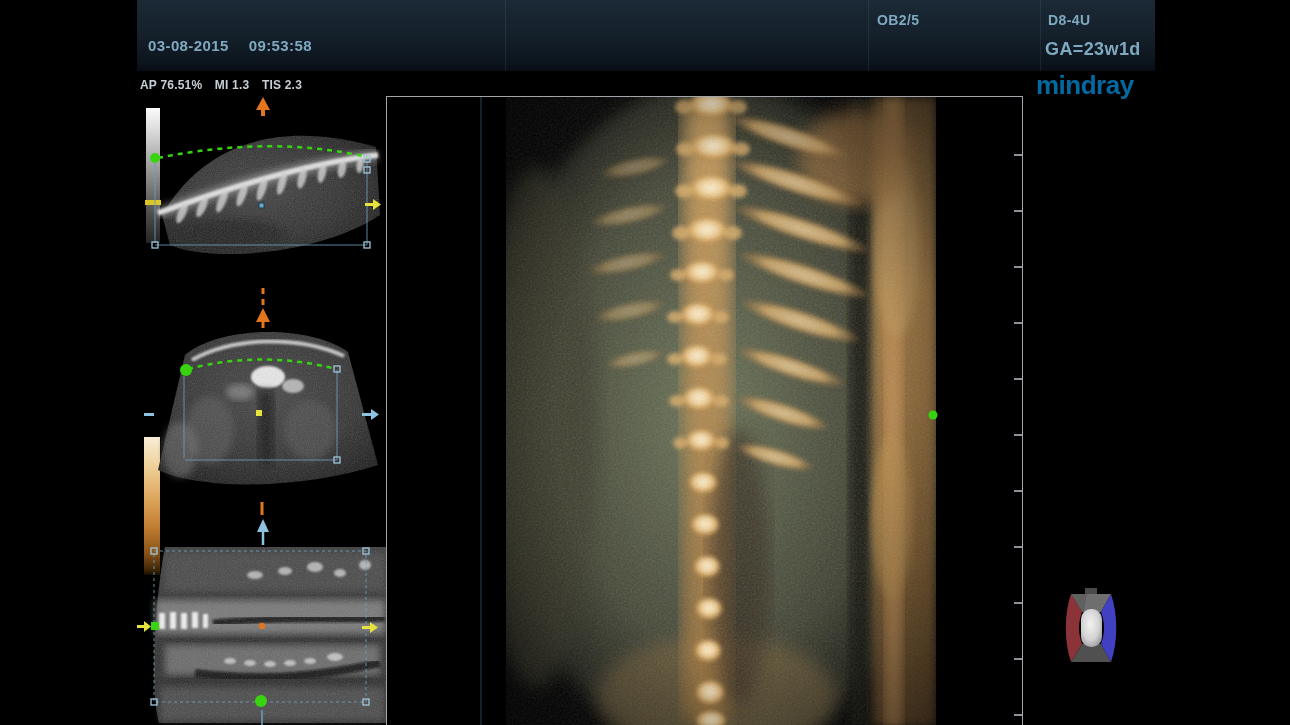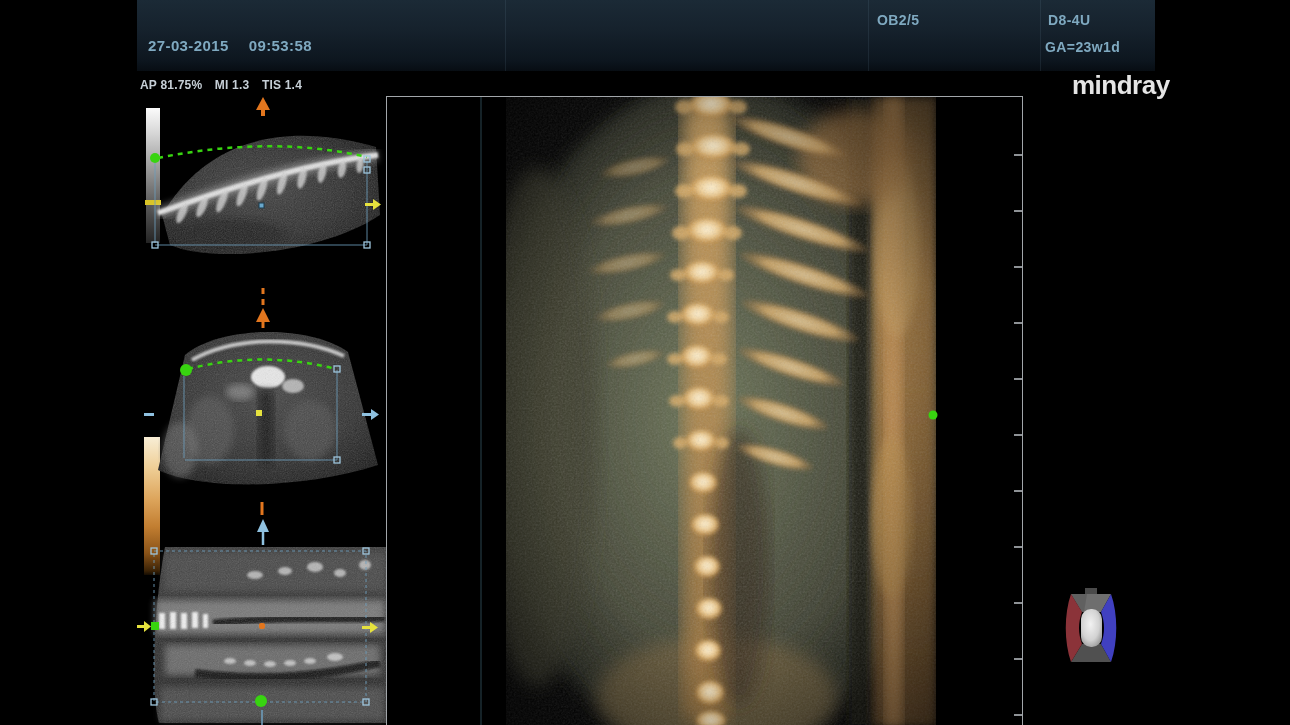--- a/index.html
+++ b/index.html
@@ -12,24 +12,24 @@
   .topbar{
     left:137px;top:0;width:1018px;height:71px;
     background:linear-gradient(180deg,#1b2a36 0%,#16222d 40%,#0d161f 85%,#070d13 100%);
   }
   .topbar .sep{position:absolute;top:0;width:1px;height:100%;background:rgba(130,165,190,0.12);}
   .info-text{color:#7fa9c0;font-weight:bold;letter-spacing:0.4px;white-space:nowrap;}
   .datetime{left:11px;top:37px;font-size:15px;}
   .datetime .t{margin-left:20px;margin-top:30px;}
   .preset{left:740px;top:12px;font-size:14px;}
   .probe{left:911px;top:12px;font-size:14px;text-align:right;}
-  .ga{left:908px;top:39px;font-size:14px;}
+  .ga{left:908px;top:39px;font-size:18px;}
   .brand-logo{
-    left:1036px;top:70px;font-size:26px;font-weight:bold;color:#e5e5e5;
-    letter-spacing:-0.5px;white-space:nowrap;margin-left:36px;
+    left:1036px;top:70px;font-size:26px;font-weight:bold;color:#0369a1;
+    letter-spacing:-0.5px;white-space:nowrap;
   }
   .statusline{left:140px;top:78px;font-size:12px;font-weight:bold;color:#c6cfd6;
     letter-spacing:0.2px;white-space:nowrap;}
   .statusline span{margin-right:9px;}
   
   .graybar{
     left:146px;top:108px;width:14px;height:135px;z-index:1;
     background:linear-gradient(180deg,#fbfbfb 0%,#d8d8d8 18%,#9a9a9a 45%,#5a5a5a 72%,#242424 100%);
   }
   .graybar .mark{position:absolute;left:-1px;top:92px;width:16px;height:5px;background:#d9c428;}
@@ -49,33 +49,33 @@
   .cube{left:1061px;top:586px;z-index:2;}
 </style>
 </head>
 <body>
 
 <div class="abs topbar">
   <div class="sep" style="left:368px"></div>
   <div class="sep" style="left:731px"></div>
   <div class="sep" style="left:903px"></div>
   <div class="abs info-text datetime">
-    <span>27-03-2015</span><span class="t">09:53:58</span>
+    <span>03-08-2015</span><span class="t">09:53:58</span>
   </div>
   <div class="abs info-text preset">OB2/5</div>
   <div class="abs info-text probe">D8-4U</div>
   <div class="abs info-text ga">GA=23w1d</div>
 </div>
 
 <div class="abs brand-logo">mindray</div>
 
 <div class="abs statusline">
-  <span>AP 81.75%</span>
+  <span>AP 76.51%</span>
   <span>MI 1.3</span>
-  <span>TIS 1.4</span>
+  <span>TIS 2.3</span>
 </div>
 
 <div class="abs graybar">
   <div class="mark"></div>
 </div>
 <div class="abs chromabar"></div>
 
 <svg class="abs pane view-a" width="250" height="175" viewBox="0 0 250 175">
   <defs>
     <radialGradient id="gA" cx="45%" cy="45%" r="70%">

